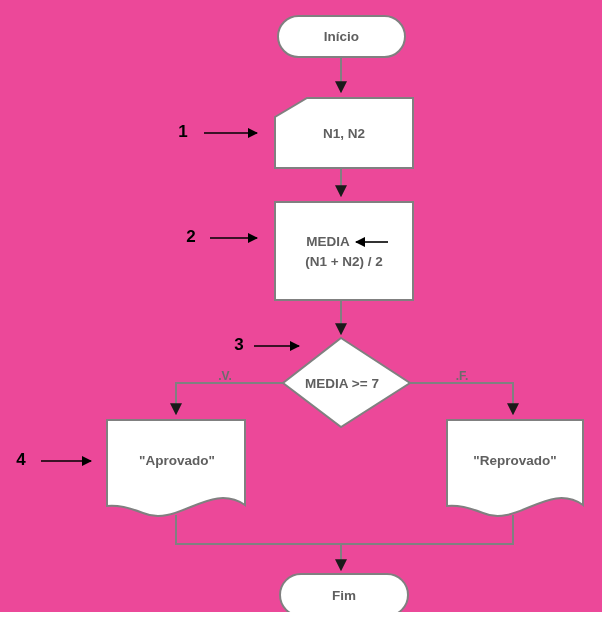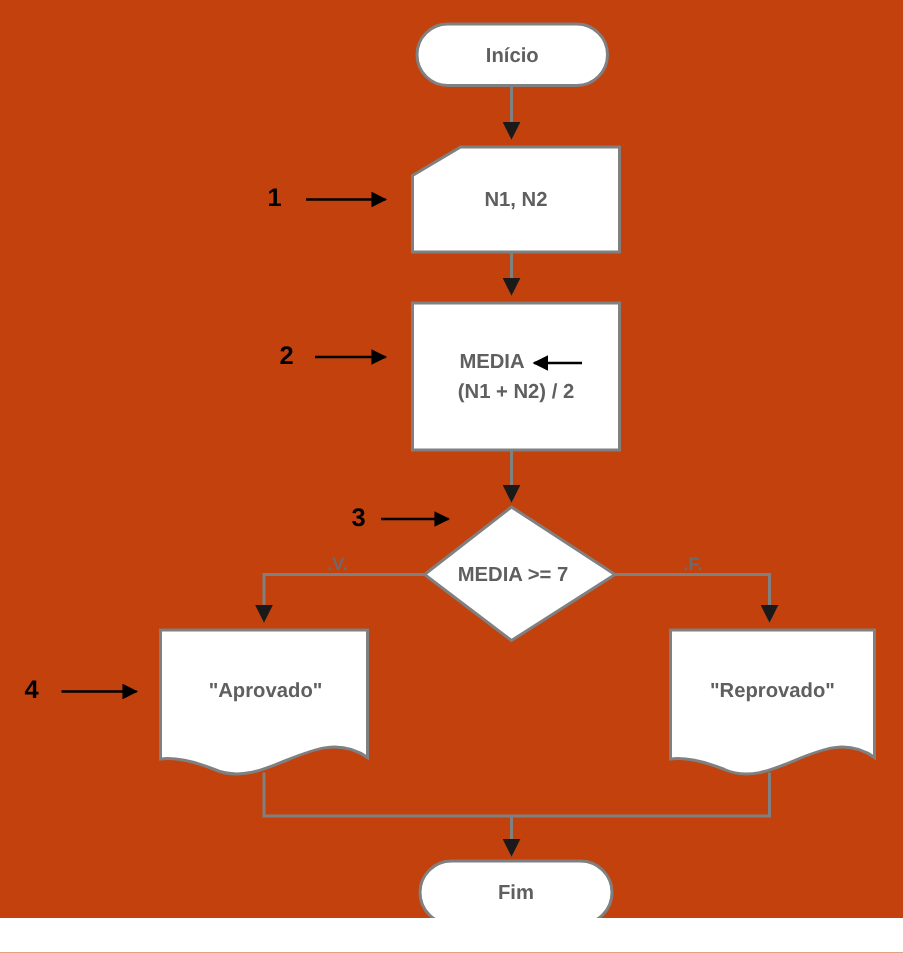--- a/index.html
+++ b/index.html
@@ -8,21 +8,21 @@
     padding: 0;
     background: #ffffff;
   }
   body {
     font-family: "Liberation Sans", sans-serif;
   }
   #canvas {
     position: relative;
     width: 602px;
     height: 612px;
-    background: #c2410c;
+    background: #ec4899;
     overflow: hidden;
   }
   #canvas svg {
     position: absolute;
     top: 0;
     left: 0;
     width: 602px;
     height: 635px;
   }
   .shape-stroke {

